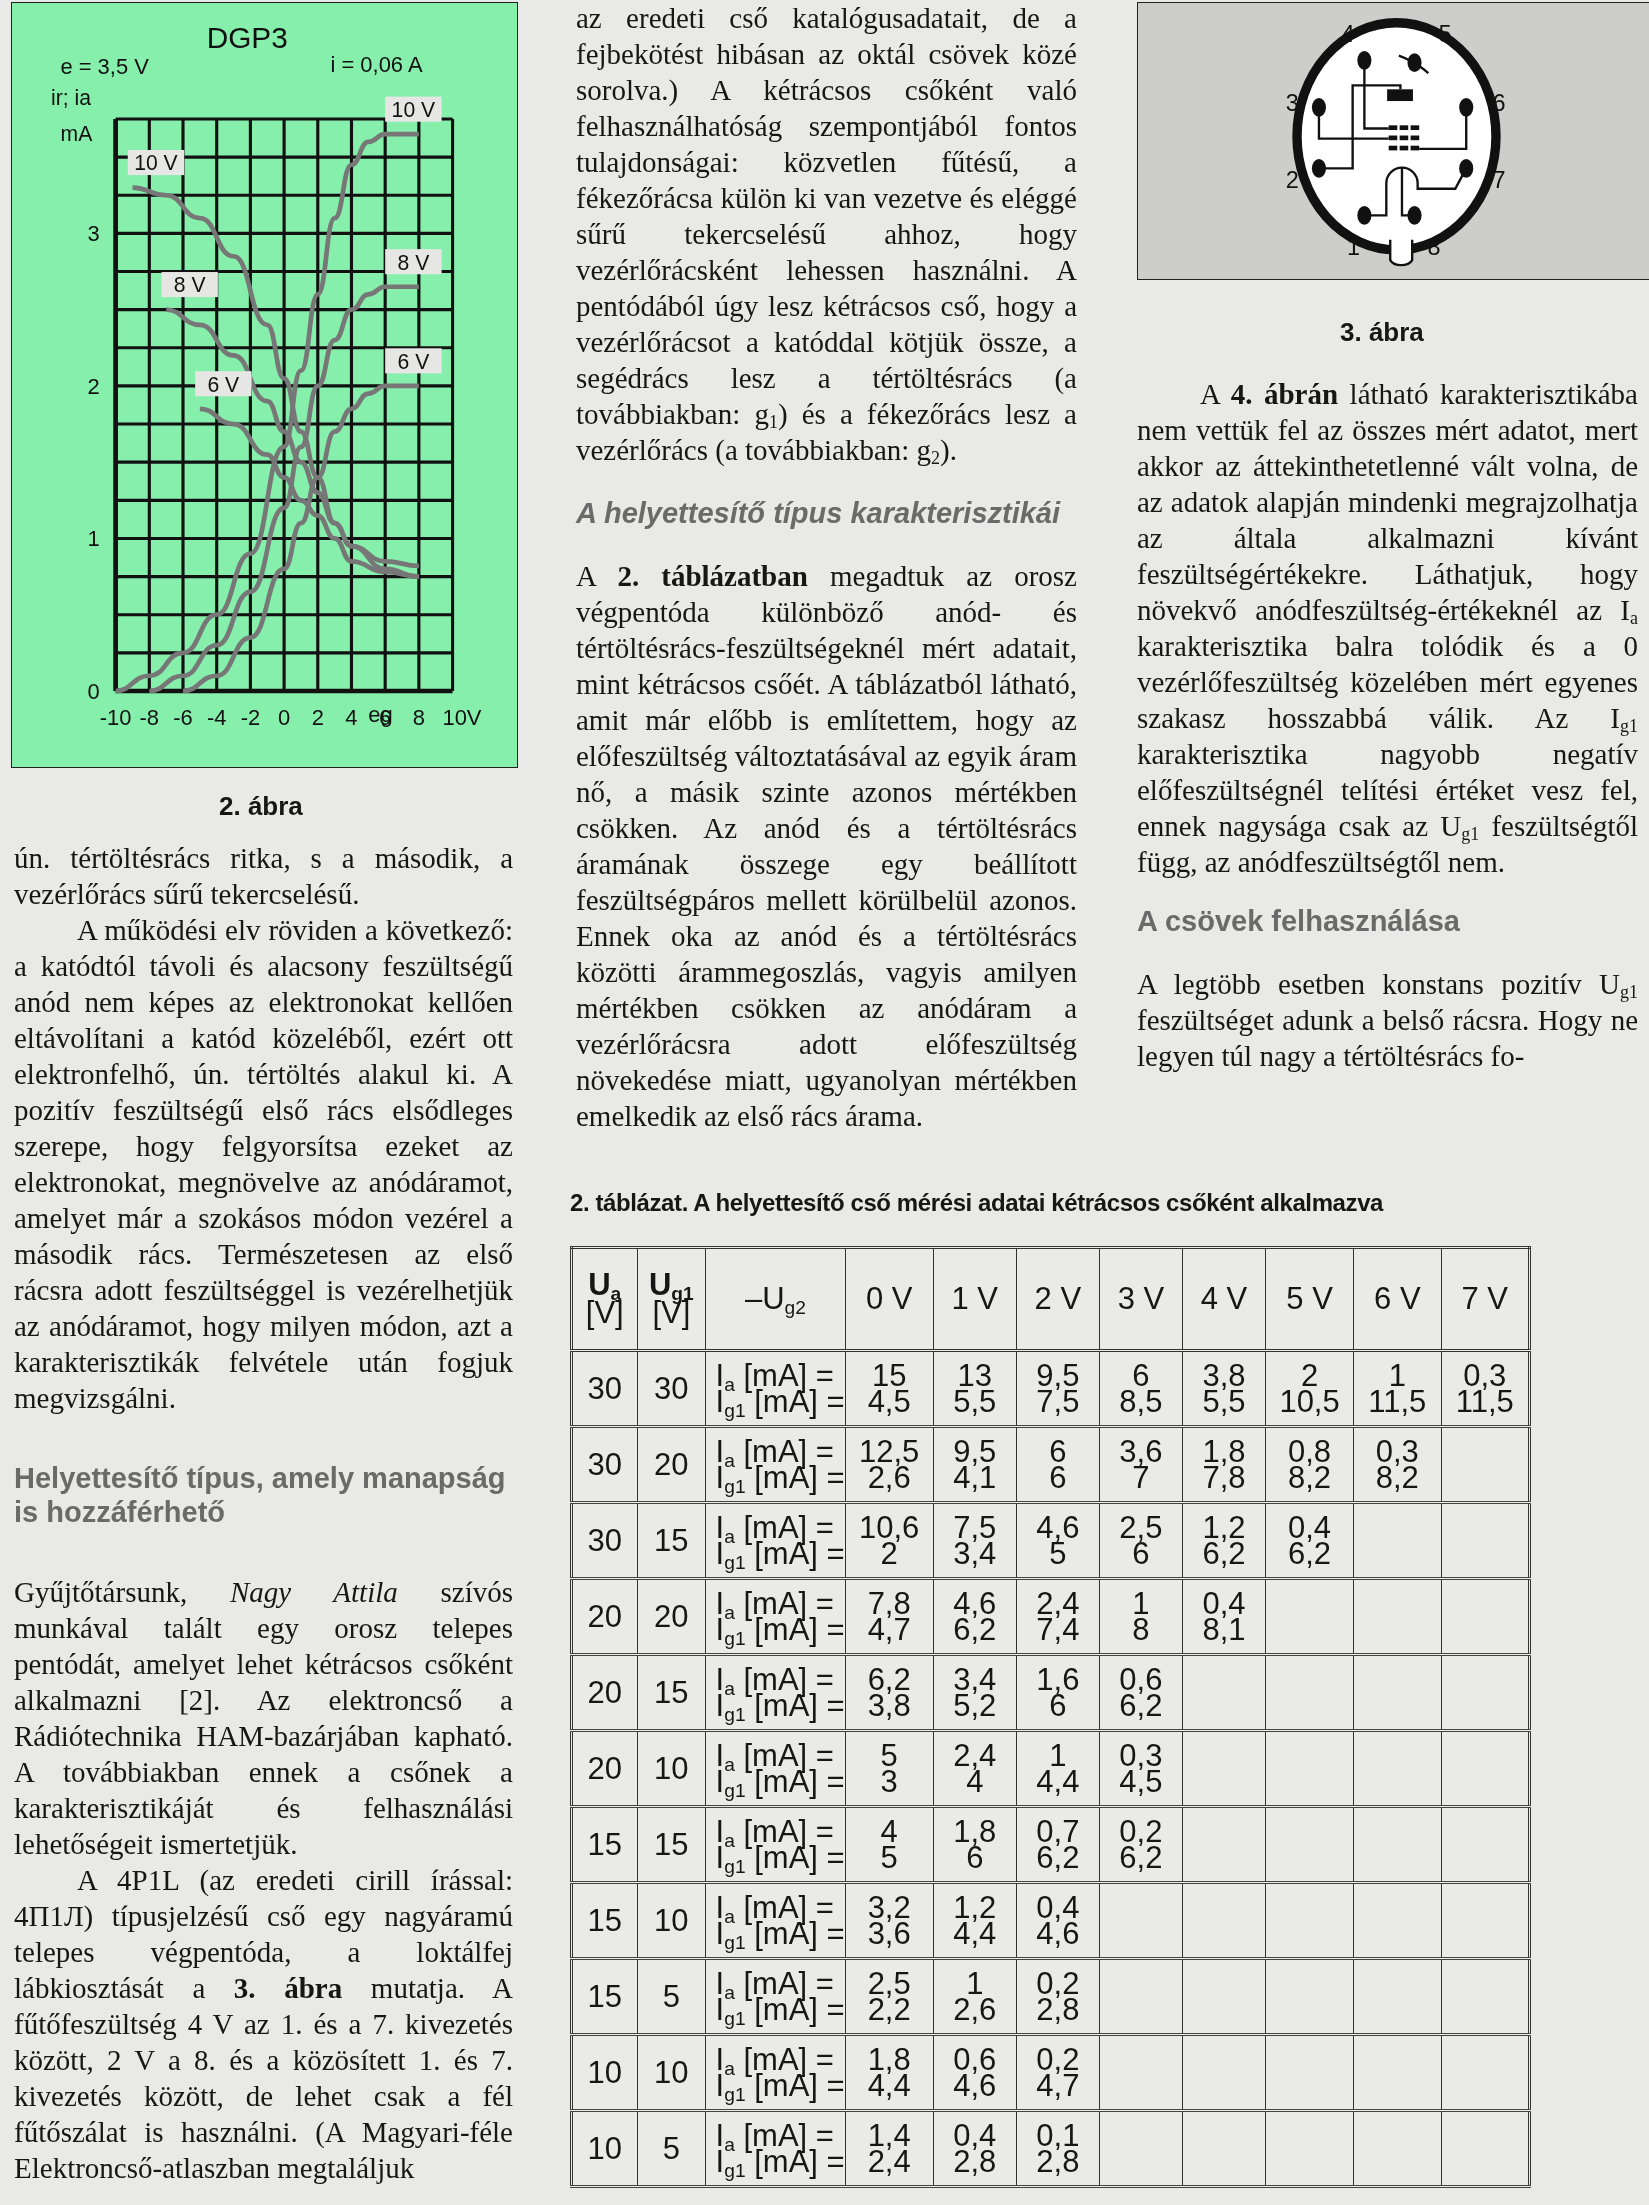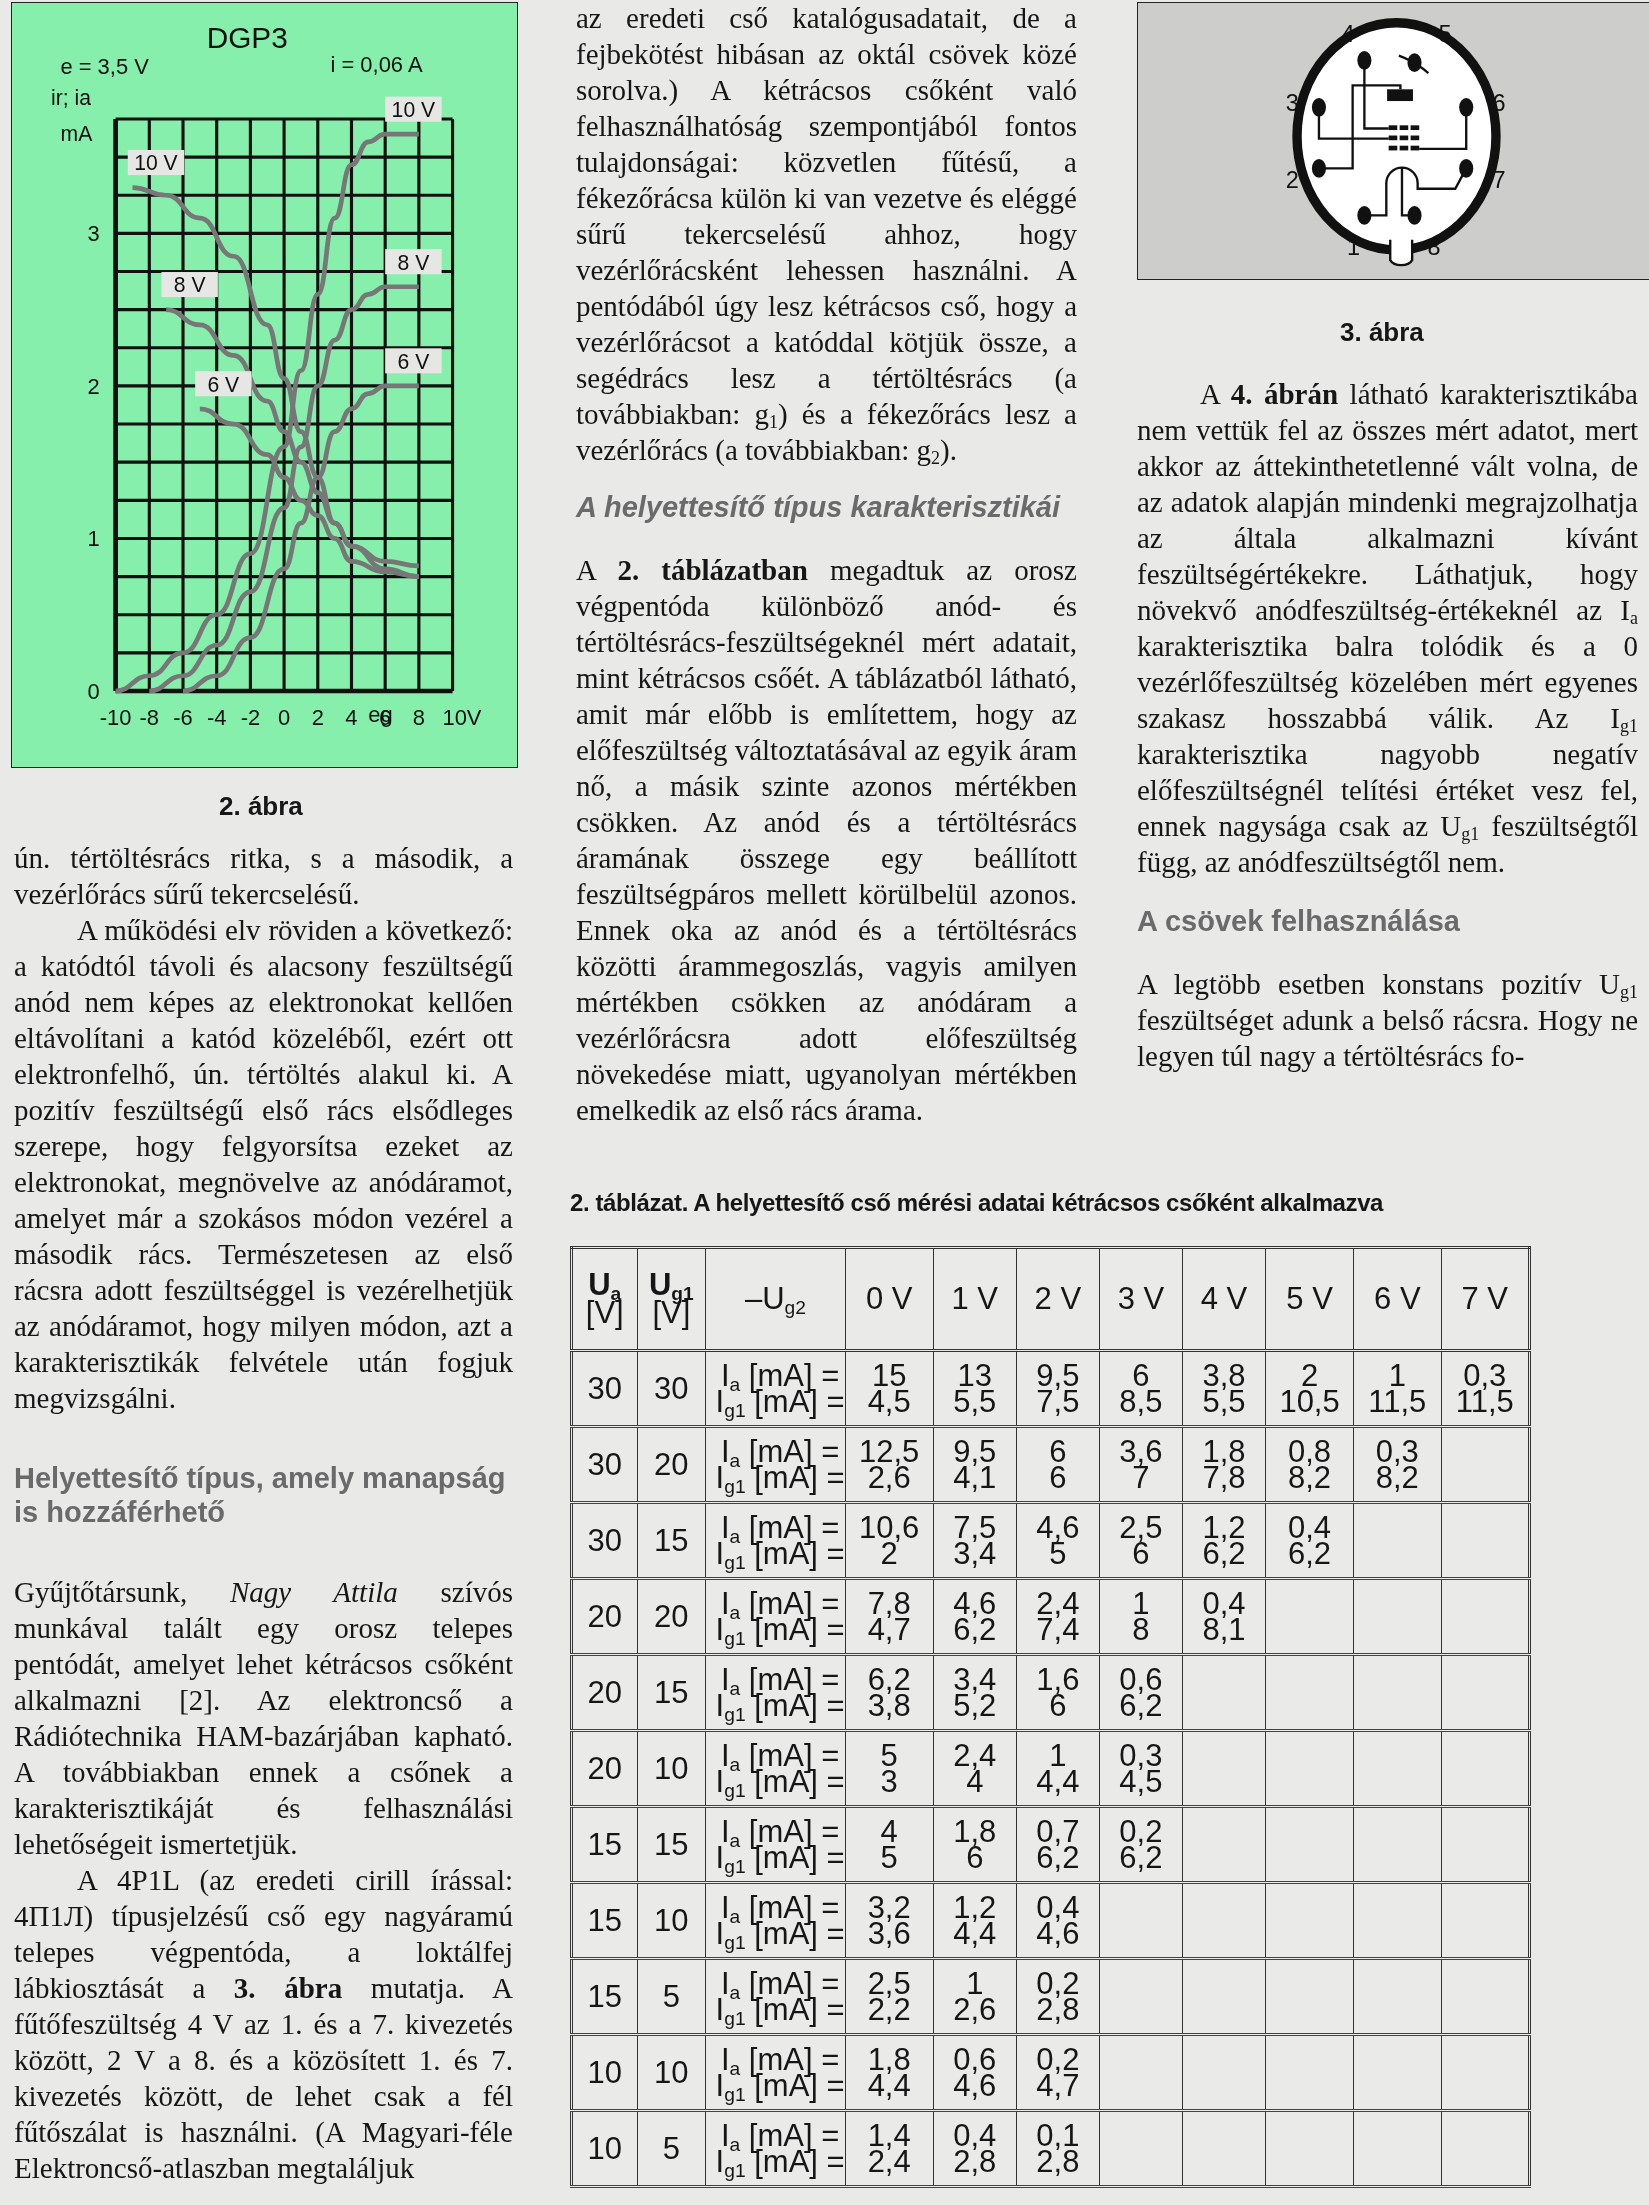--- a/index.html
+++ b/index.html
@@ -26,21 +26,21 @@
   #tbl-title{position:absolute;left:570px;top:1189px;font-family:"Liberation Sans","DejaVu Sans",sans-serif;
              font-weight:bold;font-size:24px;letter-spacing:-0.4px;}
   #tbl{position:absolute;left:570px;top:1246px;width:961px;border-collapse:collapse;
        font-family:"Liberation Sans","DejaVu Sans",sans-serif;font-size:31px;
        border:3.9px double #333;background:#eaeae8;}
   #tbl td,#tbl th{border-left:1.6px solid #333;border-right:1.6px solid #333;text-align:center;padding:0;line-height:26px;}
   #tbl thead th{height:100px;font-weight:normal;border-bottom:3.1px double #333;}
   #tbl thead th.unit{font-weight:normal;line-height:28px;}
   #tbl tbody tr{height:76px;}
   #tbl tbody tr td{border-bottom:3.1px double #444;}
-  #tbl td.lbl{text-align:center;padding-left:9.4px;white-space:nowrap;}
+  #tbl td.lbl{text-align:left;padding-left:9.4px;white-space:nowrap;}
   .cw0{width:74px}.cw1{width:77px}.cw2{width:133px}.cwv{width:98px}
 </style>
 </head>
 <body>
 
 <div id="fig2">
   <svg id="fig2svg" width="505" height="764" viewBox="0 0 644 975">
     <text x="300" y="58" font-family="Liberation Sans, sans-serif" font-size="38" text-anchor="middle" fill="#111">DGP3</text>
     <text x="118" y="90" font-family="Liberation Sans, sans-serif" font-size="28" text-anchor="middle" fill="#111">e = 3,5 V</text>
     <text x="465" y="88" font-family="Liberation Sans, sans-serif" font-size="28" text-anchor="middle" fill="#111">i = 0,06 A</text>
@@ -171,21 +171,21 @@
 <div class="col" style="left:14px;top:840px;width:499px;">
   <p>ún. tértöltésrács ritka, s a második, a vezérlőrács sűrű tekercselésű.</p>
   <p class="indent">A működési elv röviden a következő: a katódtól távoli és alacsony feszültségű anód nem képes az elektronokat kellően eltávolítani a katód közeléből, ezért ott elektronfelhő, ún. tértöltés alakul ki. A pozitív feszültségű első rács elsődleges szerepe, hogy felgyorsítsa ezeket az elektronokat, megnövelve az anódáramot, amelyet már a szokásos módon vezérel a második rács. Természetesen az első rácsra adott feszültséggel is vezérelhetjük az anódáramot, hogy milyen módon, azt a karakterisztikák felvétele után fogjuk megvizsgálni.</p>
   <p class="h-gray" style="margin-top:45px;margin-bottom:45px;">Helyettesítő típus, amely manapság is hozzáférhető</p>
   <p><span>Gyűjtőtársunk, </span><i>Nagy Attila</i><span> szívós munkával talált egy orosz telepes pentódát, amelyet lehet kétrácsos csőként alkalmazni [2]. Az elektroncső a Rádiótechnika HAM-bazárjában kapható. A továbbiakban ennek a csőnek a karakterisztikáját és felhasználási lehetőségeit ismertetjük.</span></p>
   <p class="indent"><span>A 4P1L (az eredeti cirill írással: 4П1Л) típusjelzésű cső egy nagyáramú telepes végpentóda, a loktálfej lábkiosztását a </span><b>3. ábra</b><span> mutatja. A fűtőfeszültség 4 V az 1. és a 7. kivezetés között, 2 V a 8. és a közösített 1. és 7. kivezetés között, de lehet csak a fél fűtőszálat is használni. (A Magyari-féle Elektroncső-atlaszban megtaláljuk</span></p>
 </div>
 
 <div class="col" style="left:576px;top:0px;width:501px;">
   <p><span>az eredeti cső katalógusadatait, de a fejbekötést hibásan az oktál csövek közé sorolva.) A kétrácsos csőként való felhasználhatóság szempontjából fontos tulajdonságai: közvetlen fűtésű, a fékezőrácsa külön ki van vezetve és eléggé sűrű tekercselésű ahhoz, hogy vezérlőrácsként lehessen használni. A pentódából úgy lesz kétrácsos cső, hogy a vezérlőrácsot a katóddal kötjük össze, a segédrács lesz a tértöltésrács (a továbbiakban: g</span><sub>1</sub><span>) és a fékezőrács lesz a vezérlőrács (a továbbiakban: g</span><sub>2</sub><span>).</span></p>
-  <p class="h-gray h-ital" style="margin-top:22px;margin-bottom:28px;">A helyettesítő típus karakterisztikái</p>
+  <p class="h-gray h-ital" style="margin-top:28px;margin-bottom:28px;">A helyettesítő típus karakterisztikái</p>
   <p><span>A </span><b>2. táblázatban</b><span> megadtuk az orosz végpentóda különböző anód- és tértöltésrács-feszültségeknél mért adatait, mint kétrácsos csőét. A táblázatból látható, amit már előbb is említettem, hogy az előfeszültség változtatásával az egyik áram nő, a másik szinte azonos mértékben csökken. Az anód és a tértöltésrács áramának összege egy beállított feszültségpáros mellett körülbelül azonos. Ennek oka az anód és a tértöltésrács közötti árammegoszlás, vagyis amilyen mértékben csökken az anódáram a vezérlőrácsra adott előfeszültség növekedése miatt, ugyanolyan mértékben emelkedik az első rács árama.</span></p>
 </div>
 
 <div class="col" style="left:1137px;top:376px;width:501px;">
   <p class="indent"><span>A </span><b>4. ábrán</b><span> látható karakterisztikába nem vettük fel az összes mért adatot, mert akkor az áttekinthetetlenné vált volna, de az adatok alapján mindenki megrajzolhatja az általa alkalmazni kívánt feszültségértékekre. Láthatjuk, hogy növekvő anódfeszültség-értékeknél az I</span><sub>a</sub><span> karakterisztika balra tolódik és a 0 vezérlőfeszültség közelében mért egyenes szakasz hosszabbá válik. Az I</span><sub>g1</sub><span> karakterisztika nagyobb negatív előfeszültségnél telítési értéket vesz fel, ennek nagysága csak az U</span><sub>g1</sub><span> feszültségtől függ, az anódfeszültségtől nem.</span></p>
   <p class="h-gray" style="margin-top:23.5px;margin-bottom:28px;">A csövek felhasználása</p>
   <p><span>A legtöbb esetben konstans pozitív U</span><sub>g1</sub><span> feszültséget adunk a belső rácsra. Hogy ne legyen túl nagy a tértöltésrács fo-</span></p>
 </div>
 
 <div id="tbl-title">2. táblázat. A helyettesítő cső mérési adatai kétrácsos csőként alkalmazva</div>

